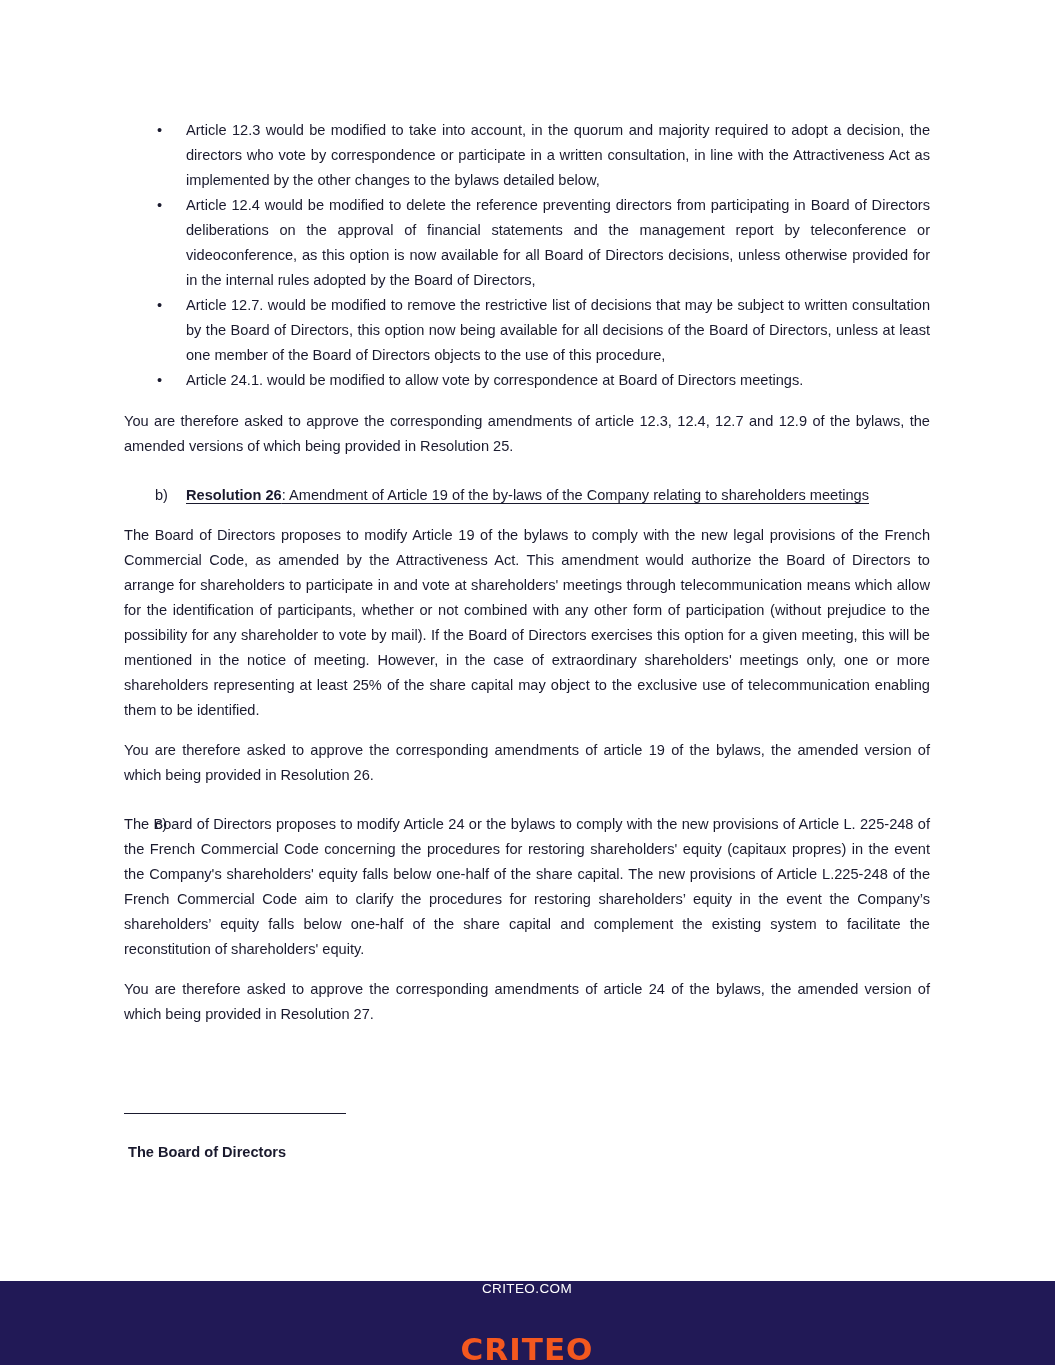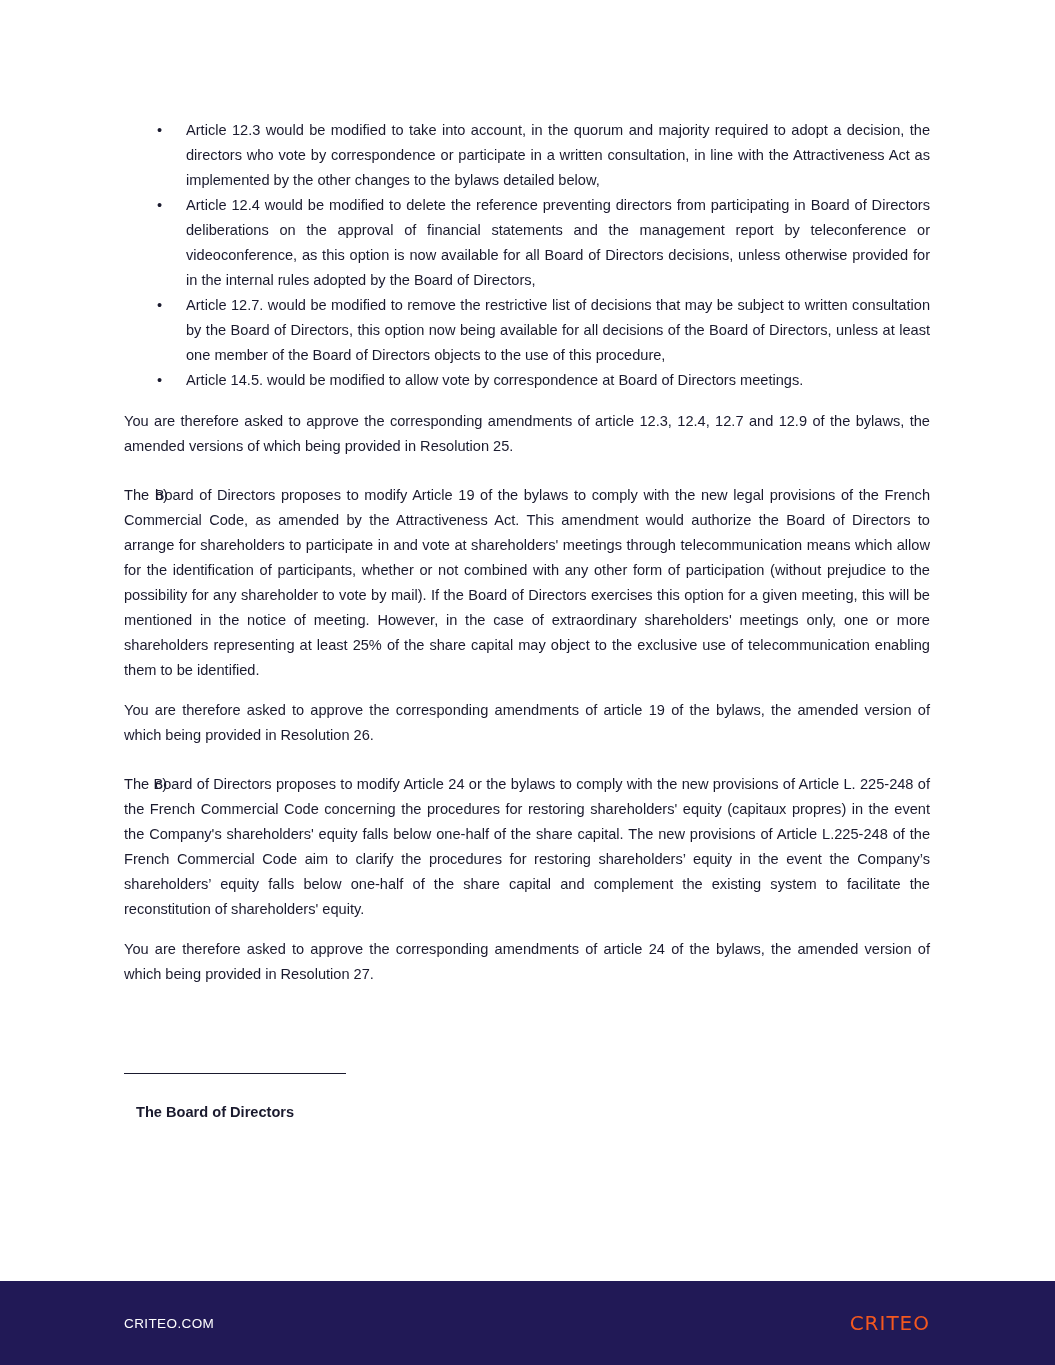--- a/index.html
+++ b/index.html
@@ -58,42 +58,43 @@
   .section-heading .heading-bold { font-weight: bold; }
   .italic { }
   .sig-line {
     width: 222px;
     height: 0;
     border-bottom: 1.4px solid #1a1a2e;
     margin: 86px 0 0 0;
   }
   .signoff {
     font-weight: bold;
-    margin: 26px 0 0 12px;
+    margin: 26px 0 0 4px;
   }
   .footer {
     position: absolute;
     left: 0;
     right: 0;
     bottom: 0;
     height: 84px;
     display: flex;
     align-items: center;
     justify-content: space-between;
     padding: 0 125px 0 124px;
     box-sizing: border-box;
+    flex-direction: column;
   }
   .footer-url {
     font-size: 13.5px;
     letter-spacing: 0.4px;
   }
   .footer-logo {
     font-family: "DejaVu Sans", sans-serif;
-    font-weight: 400;
-    font-size: 20px;
+    font-weight: 700;
+    font-size: 31px;
     letter-spacing: 1px;
     line-height: 1;
   }
 </style>
 </head>
 <body>
 
 <div class="page">
   <div class="content">
 
@@ -105,28 +106,29 @@
       <li>
         <span class="marker">•</span>
         <span>Article 12.4 would be modified to delete the reference preventing directors from participating in Board of Directors deliberations on the approval of financial statements and the management report by teleconference or videoconference, as this option is now available for all Board of Directors decisions, unless otherwise provided for in the internal rules adopted by the Board of Directors,</span>
       </li>
       <li>
         <span class="marker">•</span>
         <span>Article 12.7. would be modified to remove the restrictive list of decisions that may be subject to written consultation by the Board of Directors, this option now being available for all decisions of the Board of Directors, unless at least one member of the Board of Directors objects to the use of this procedure,</span>
       </li>
       <li>
         <span class="marker">•</span>
-        <span>Article 14.5. would be modified to allow vote by correspondence at Board of Directors meetings.</span>
+        <span>Article 24.1. would be modified to allow vote by correspondence at Board of Directors meetings.</span>
       </li>
     </ul>
 
     <p class="body-para">You are therefore asked to approve the corresponding amendments of article 12.3, 12.4, 12.7 and 12.9 of the bylaws, the amended versions of which being provided in Resolution 25.</p>
 
     <div class="section-heading">
       <span class="letter">b)</span>
+      <span class="heading-underline"><span class="heading-bold">Resolution 26</span><span>: Amendment of Article 19 of the by-laws of the Company relating to shareholders meetings</span></span>
     </div>
 
     <p class="body-para">The Board of Directors proposes to modify Article 19 of the bylaws to comply with the new legal provisions of the French Commercial Code, as amended by the Attractiveness Act. This amendment would authorize the Board of Directors to arrange for shareholders to participate in and vote at shareholders' meetings through telecommunication means which allow for the identification of participants, whether or not combined with any other form of participation (without prejudice to the possibility for any shareholder to vote by mail).  If the Board of Directors exercises this option for a given meeting, this will be mentioned in the notice of meeting. However, in the case of extraordinary shareholders' meetings only, one or more shareholders representing at least 25% of the share capital may object to the exclusive use of telecommunication enabling them to be identified.</p>
 
     <p class="body-para">You are therefore asked to approve the corresponding amendments of article 19 of the bylaws, the amended version of which being provided in Resolution 26.</p>
 
     <div class="section-heading">
       <span class="letter">c)</span>
     </div>
 

